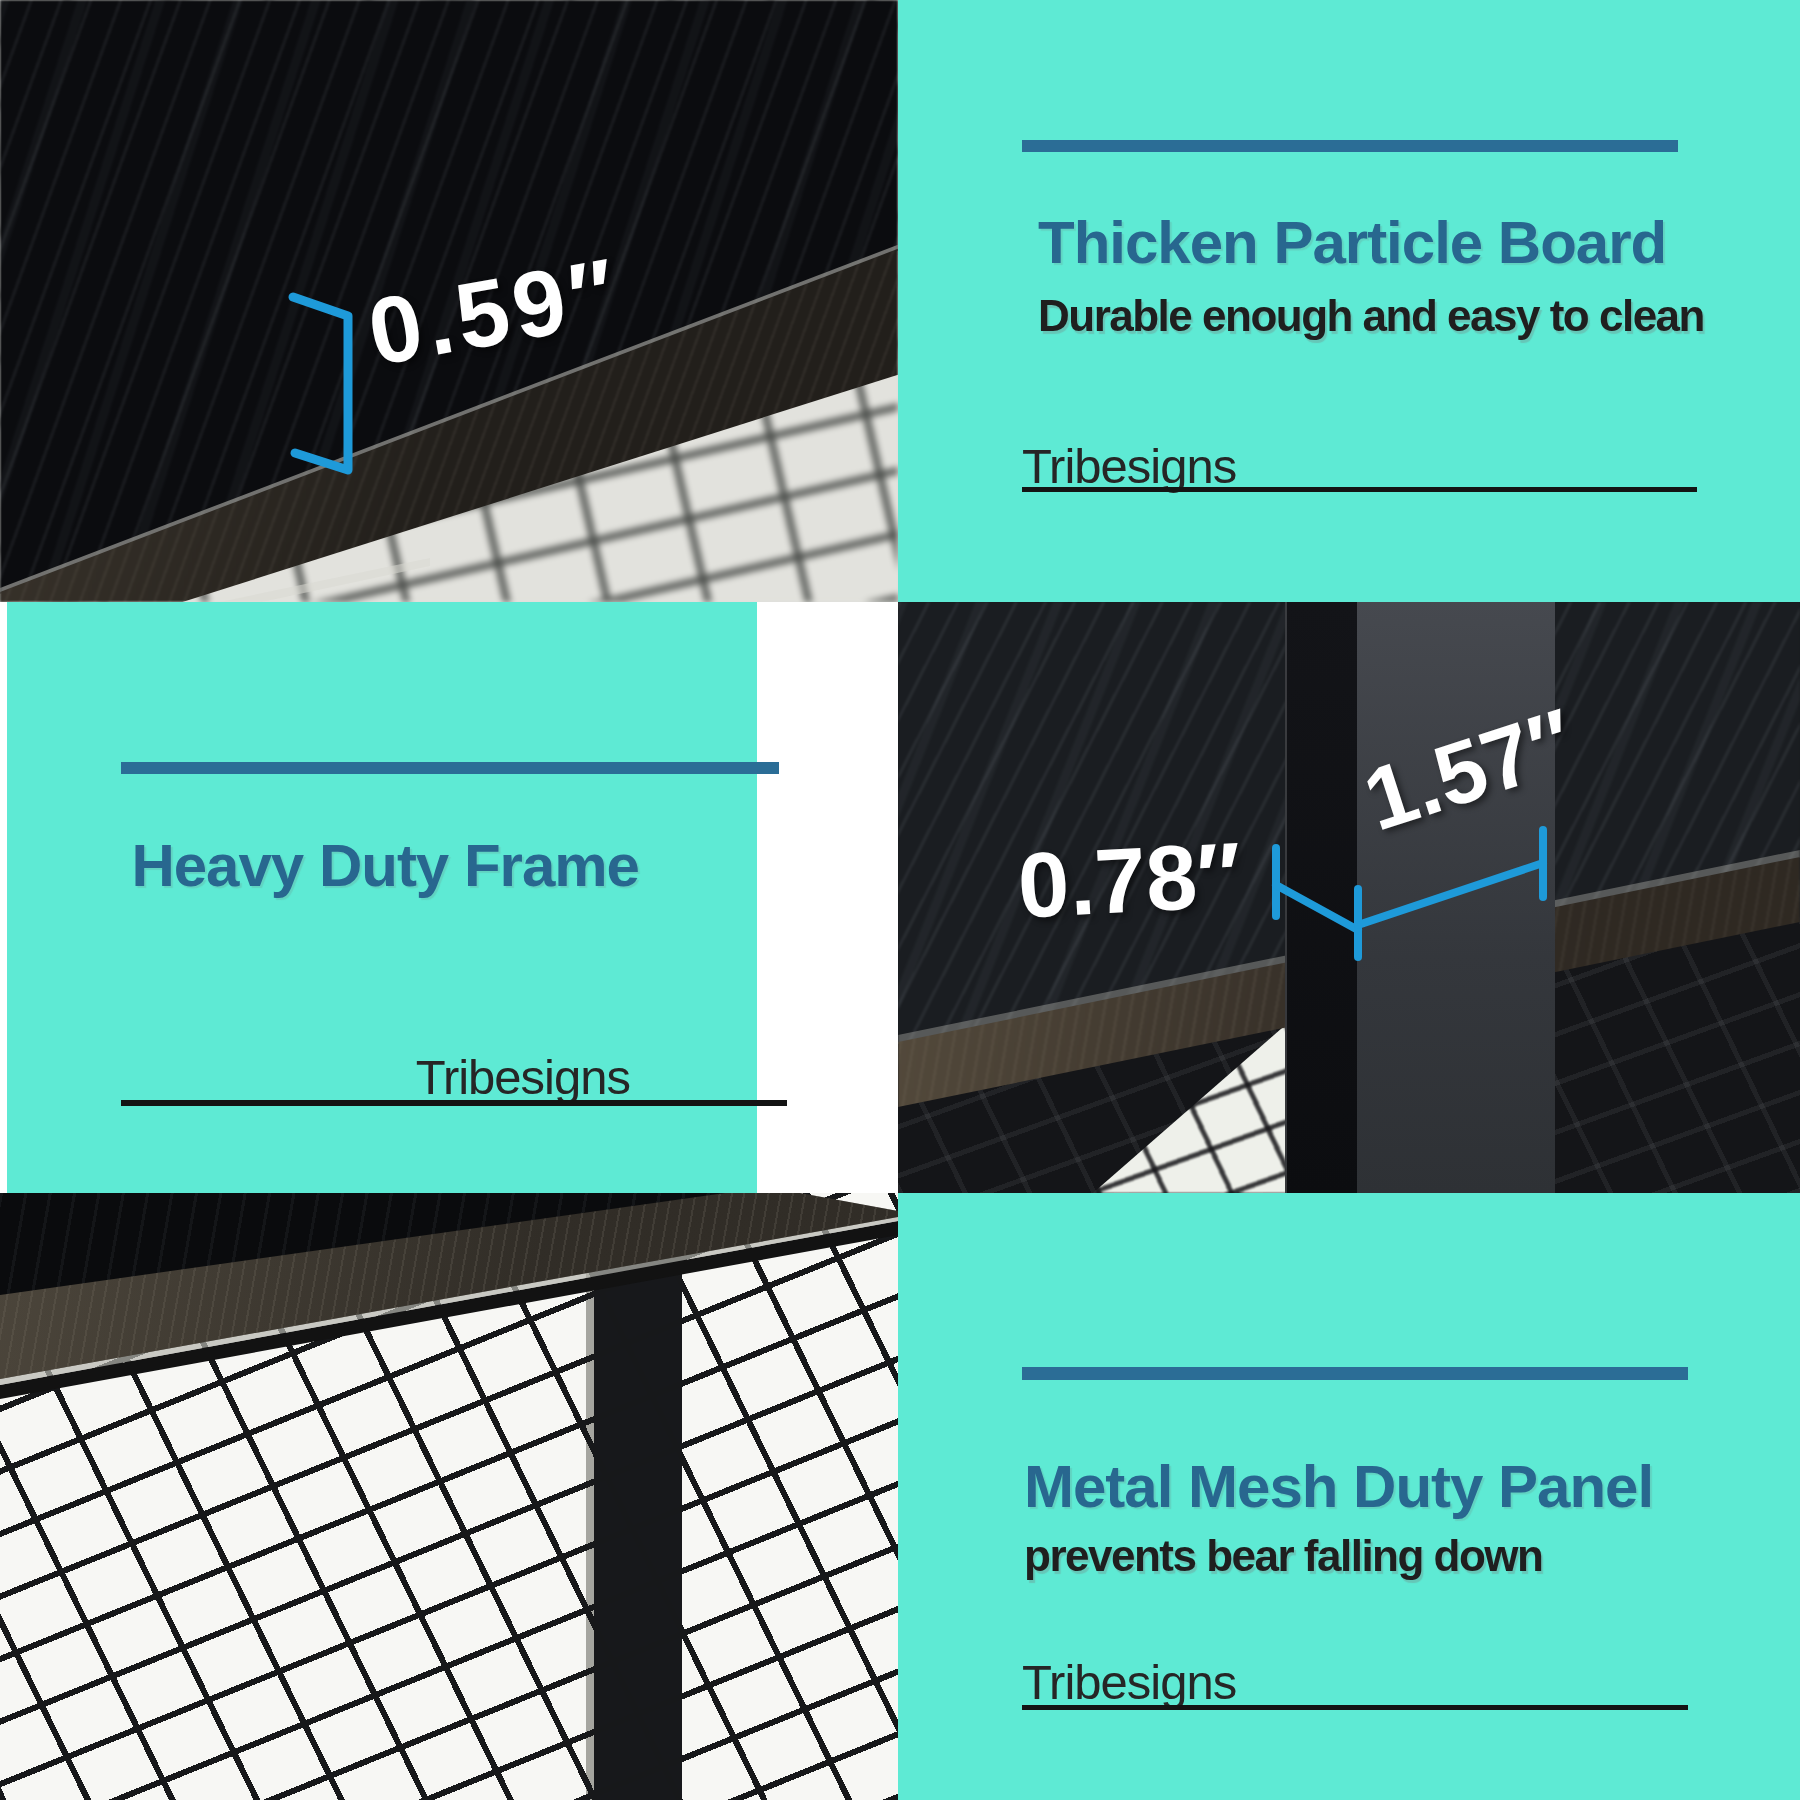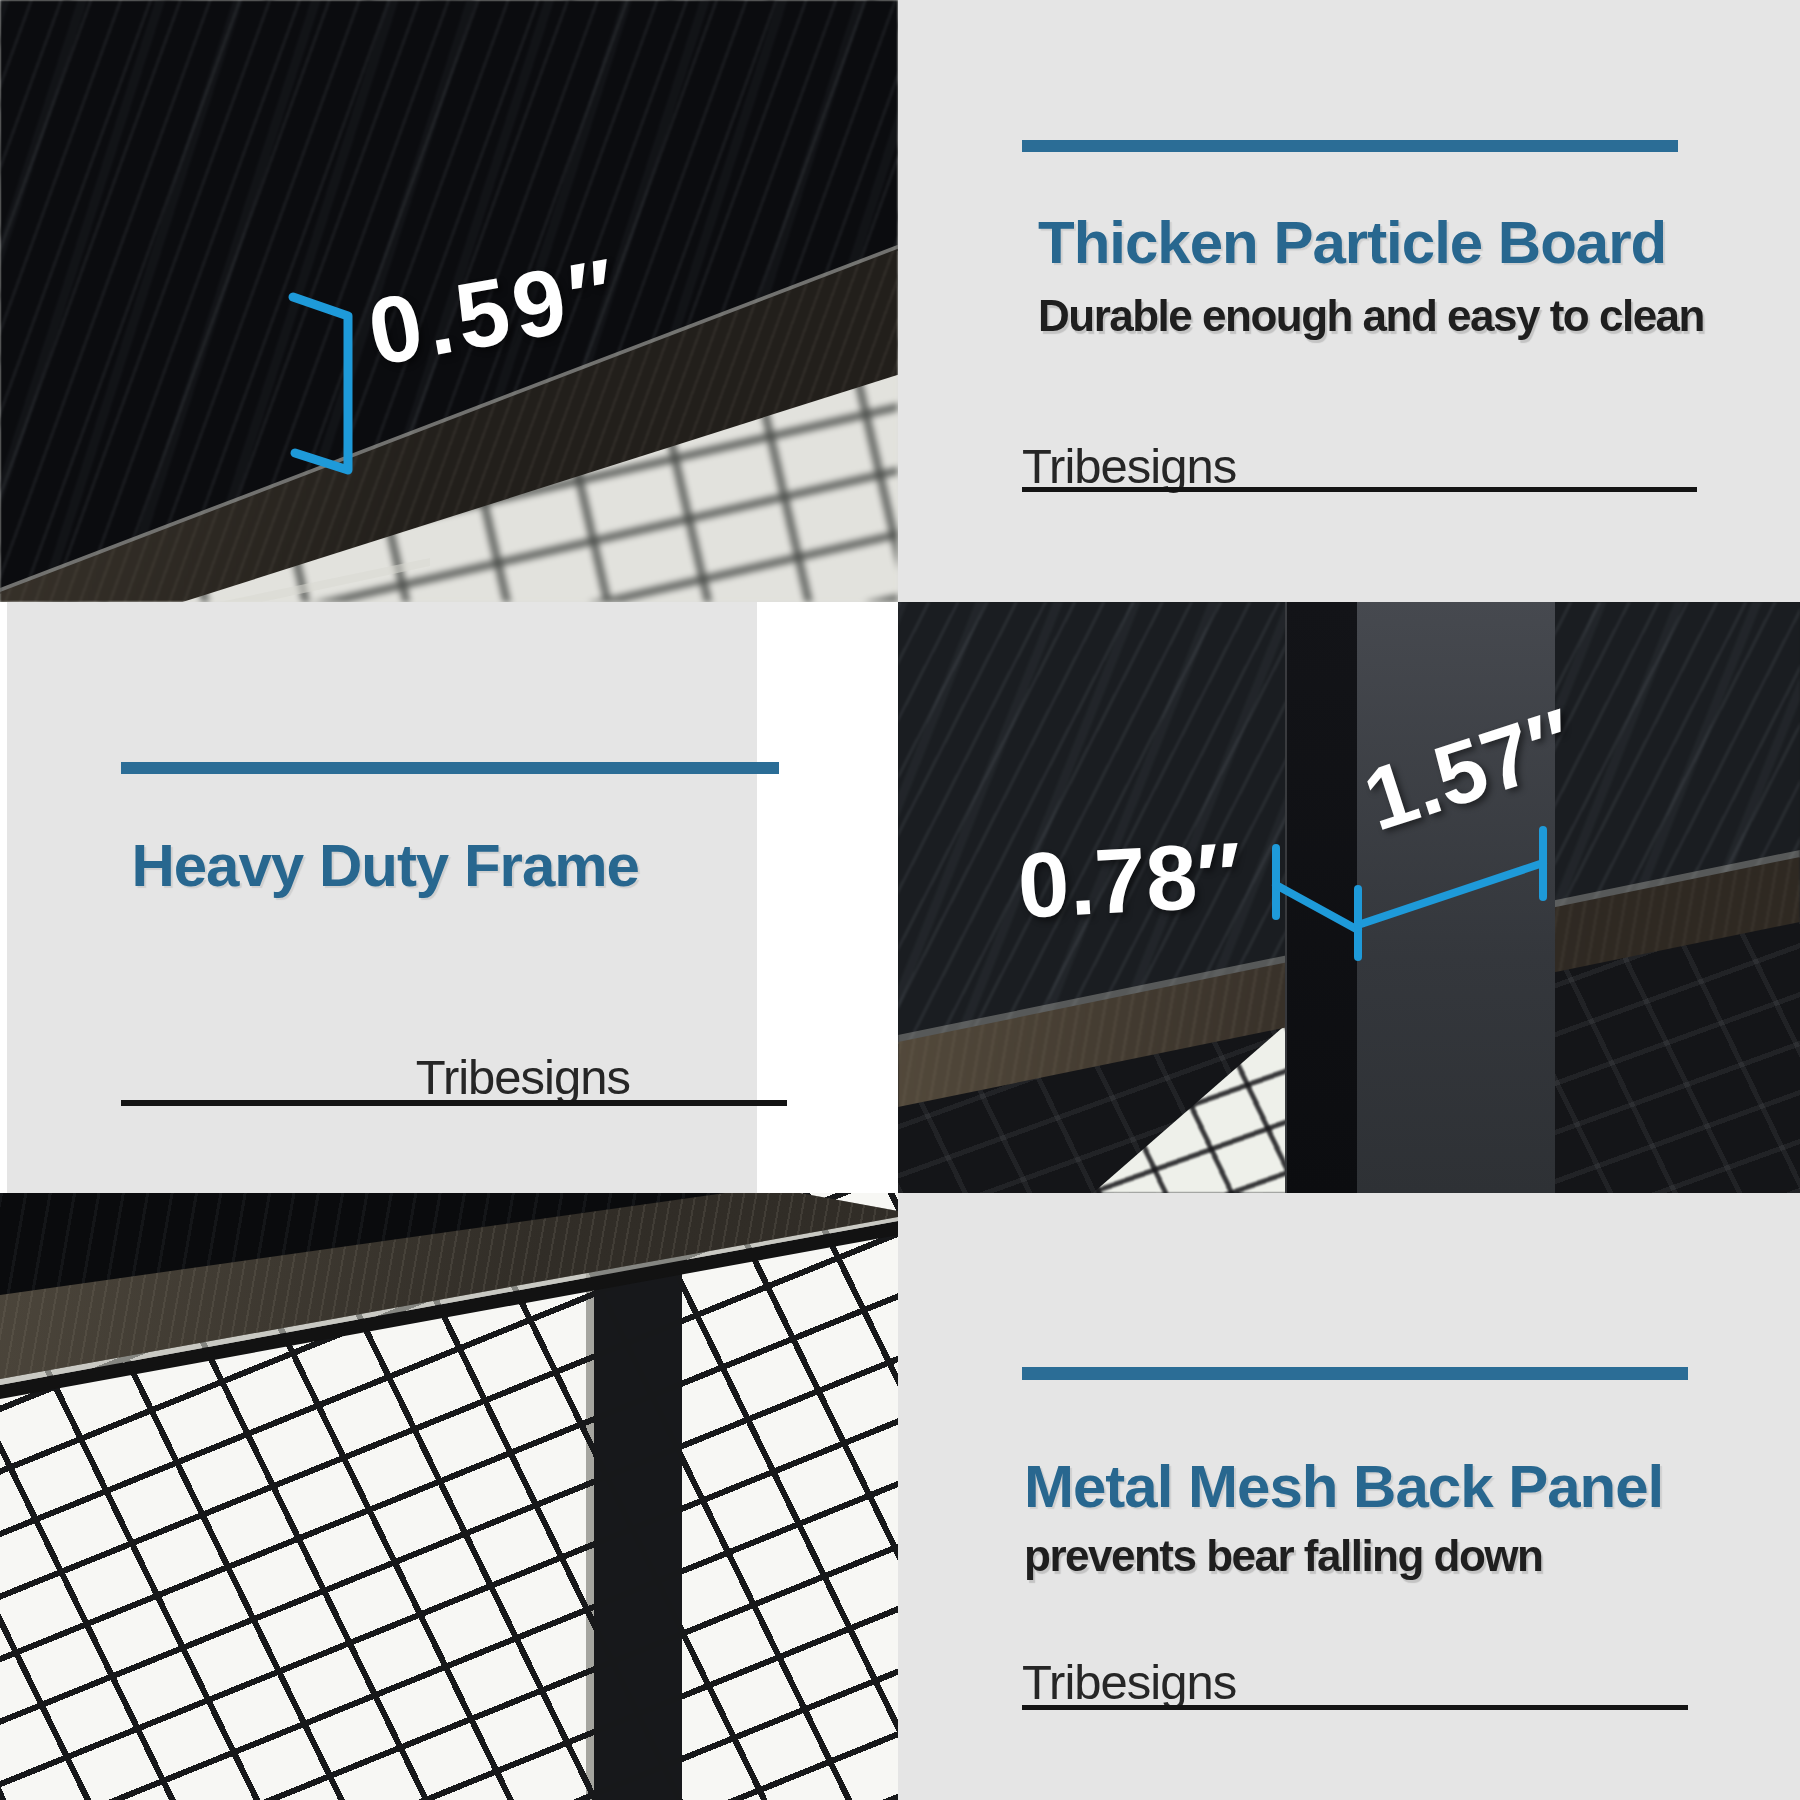--- a/index.html
+++ b/index.html
@@ -26,21 +26,21 @@
     background-color:#23201c;
     background-image:
       linear-gradient(110deg, rgba(90,80,66,.55), rgba(30,27,23,.2) 55%),
       repeating-linear-gradient(110deg, rgba(205,198,184,.12) 0 2px, transparent 2px 14px);
     filter:blur(1.2px);}
   .pa-stripline{clip-path:polygon(0 648px,430px 558px,430px 566px,0 658px);background:#d9d9d2;opacity:.55;filter:blur(1.5px);}
   .dim-label{position:absolute;color:#ffffff;font-weight:700;text-shadow:3px 4px 6px rgba(0,0,0,.45);white-space:nowrap;}
   #label-059{left:368px;top:258px;font-size:94px;letter-spacing:5px;transform:rotate(-10deg);}
 
   
-  .panel{position:absolute;background:#e5e5e5;}
+  .panel{position:absolute;background:#5eead4;}
   #panel1{left:898px;top:0;width:902px;height:602px;}
   .accent-bar{position:absolute;background:#2b6d96;}
   .feature-heading{position:absolute;font-weight:700;color:#28678f;letter-spacing:-1px;white-space:nowrap;font-size:60px;line-height:1.1;text-shadow:2px 2px 1px rgba(110,110,110,.18);}
   .feature-sub{position:absolute;font-weight:700;color:#1f1f1f;letter-spacing:-1.5px;white-space:nowrap;font-size:44px;line-height:1.1;text-shadow:2px 3px 1px rgba(120,120,120,.3);}
   .brand{position:absolute;font-size:49px;color:#262626;letter-spacing:-1px;white-space:nowrap;}
   .brand-line{position:absolute;background:#141414;}
   #bar1{left:124px;top:140px;width:656px;height:12px;}
   #heading1{left:140px;top:210px;}
   #sub1{left:140px;top:292px;}
   #brand1{left:124px;top:438px;}
@@ -168,19 +168,19 @@
     <div class="pc-post"></div>
     <div class="layer pc-meshlines"></div>
     <div class="layer pc-frameline"></div>
     <div class="layer pc-striplight"></div>
     <div class="layer pc-strip"></div>
     <div class="layer pc-board"></div>
   </div>
 
   <div class="panel" id="panel3">
     <div class="accent-bar" id="bar3"></div>
-    <div class="feature-heading" id="heading3">Metal Mesh Back Panel</div>
+    <div class="feature-heading" id="heading3">Metal Mesh Duty Panel</div>
     <div class="feature-sub" id="sub3">prevents bear falling down</div>
     <div class="brand" id="brand3">Tribesigns</div>
     <div class="brand-line" id="line3"></div>
   </div>
 
 </div>
 
 </body></html>

